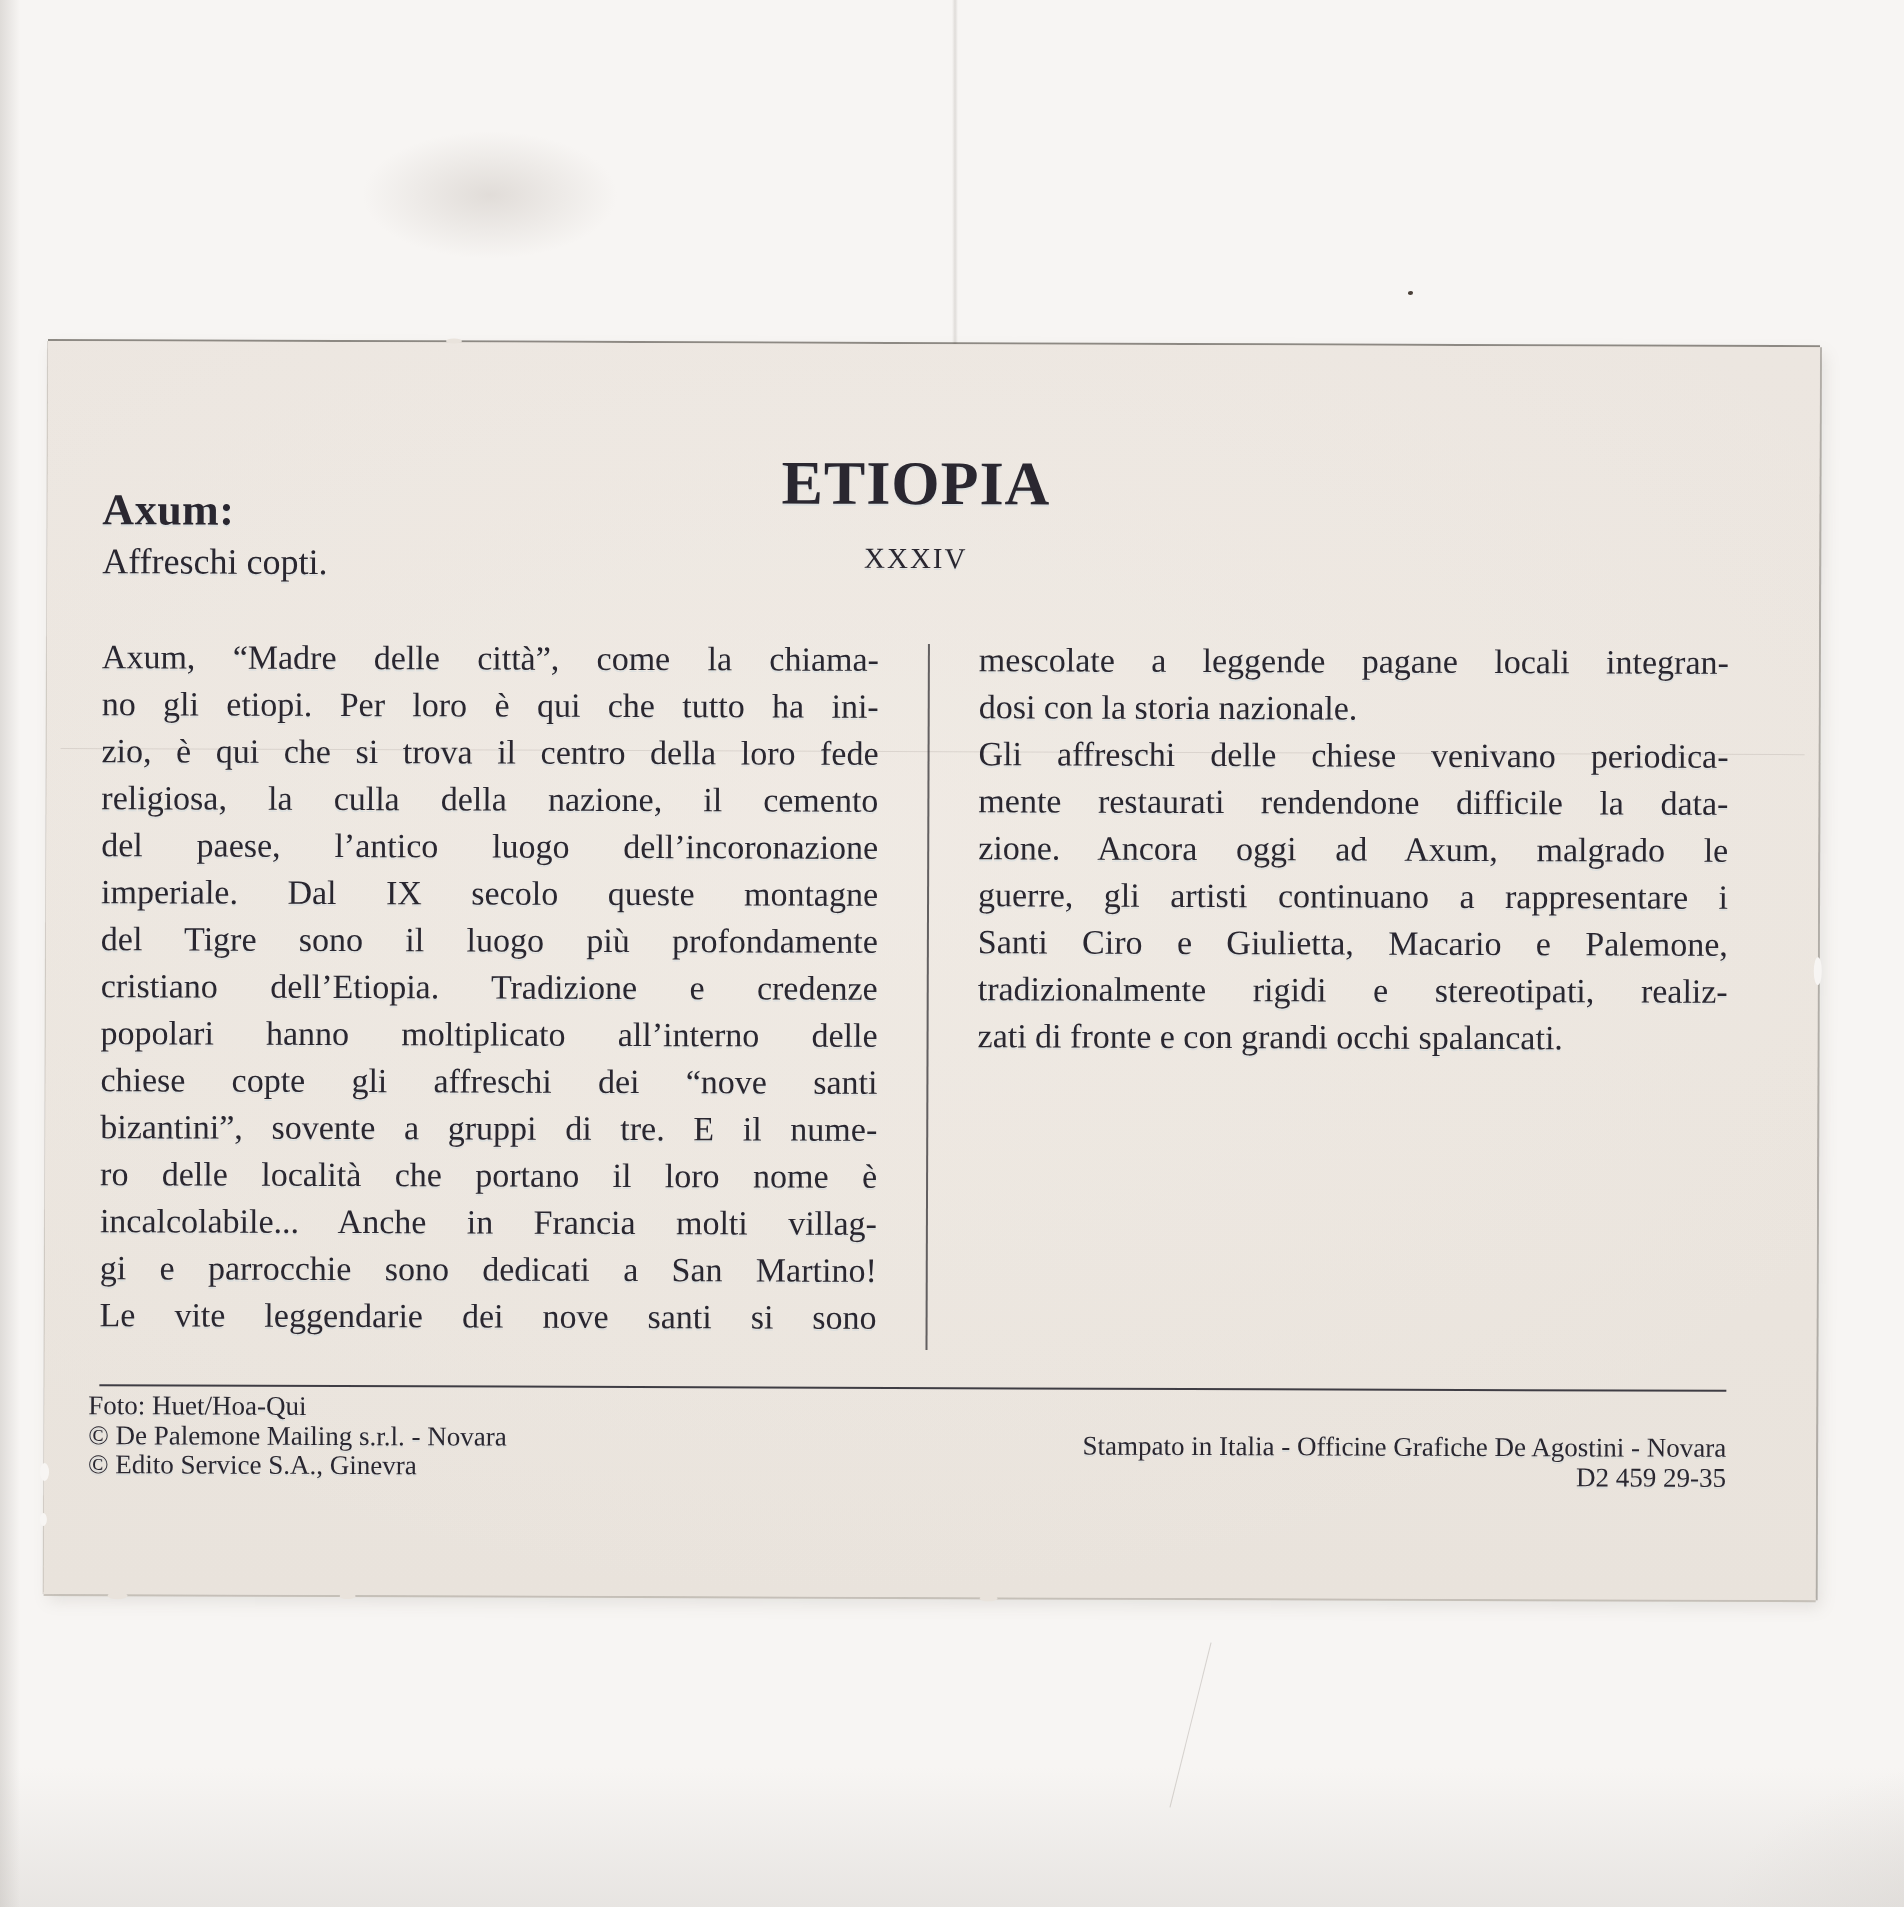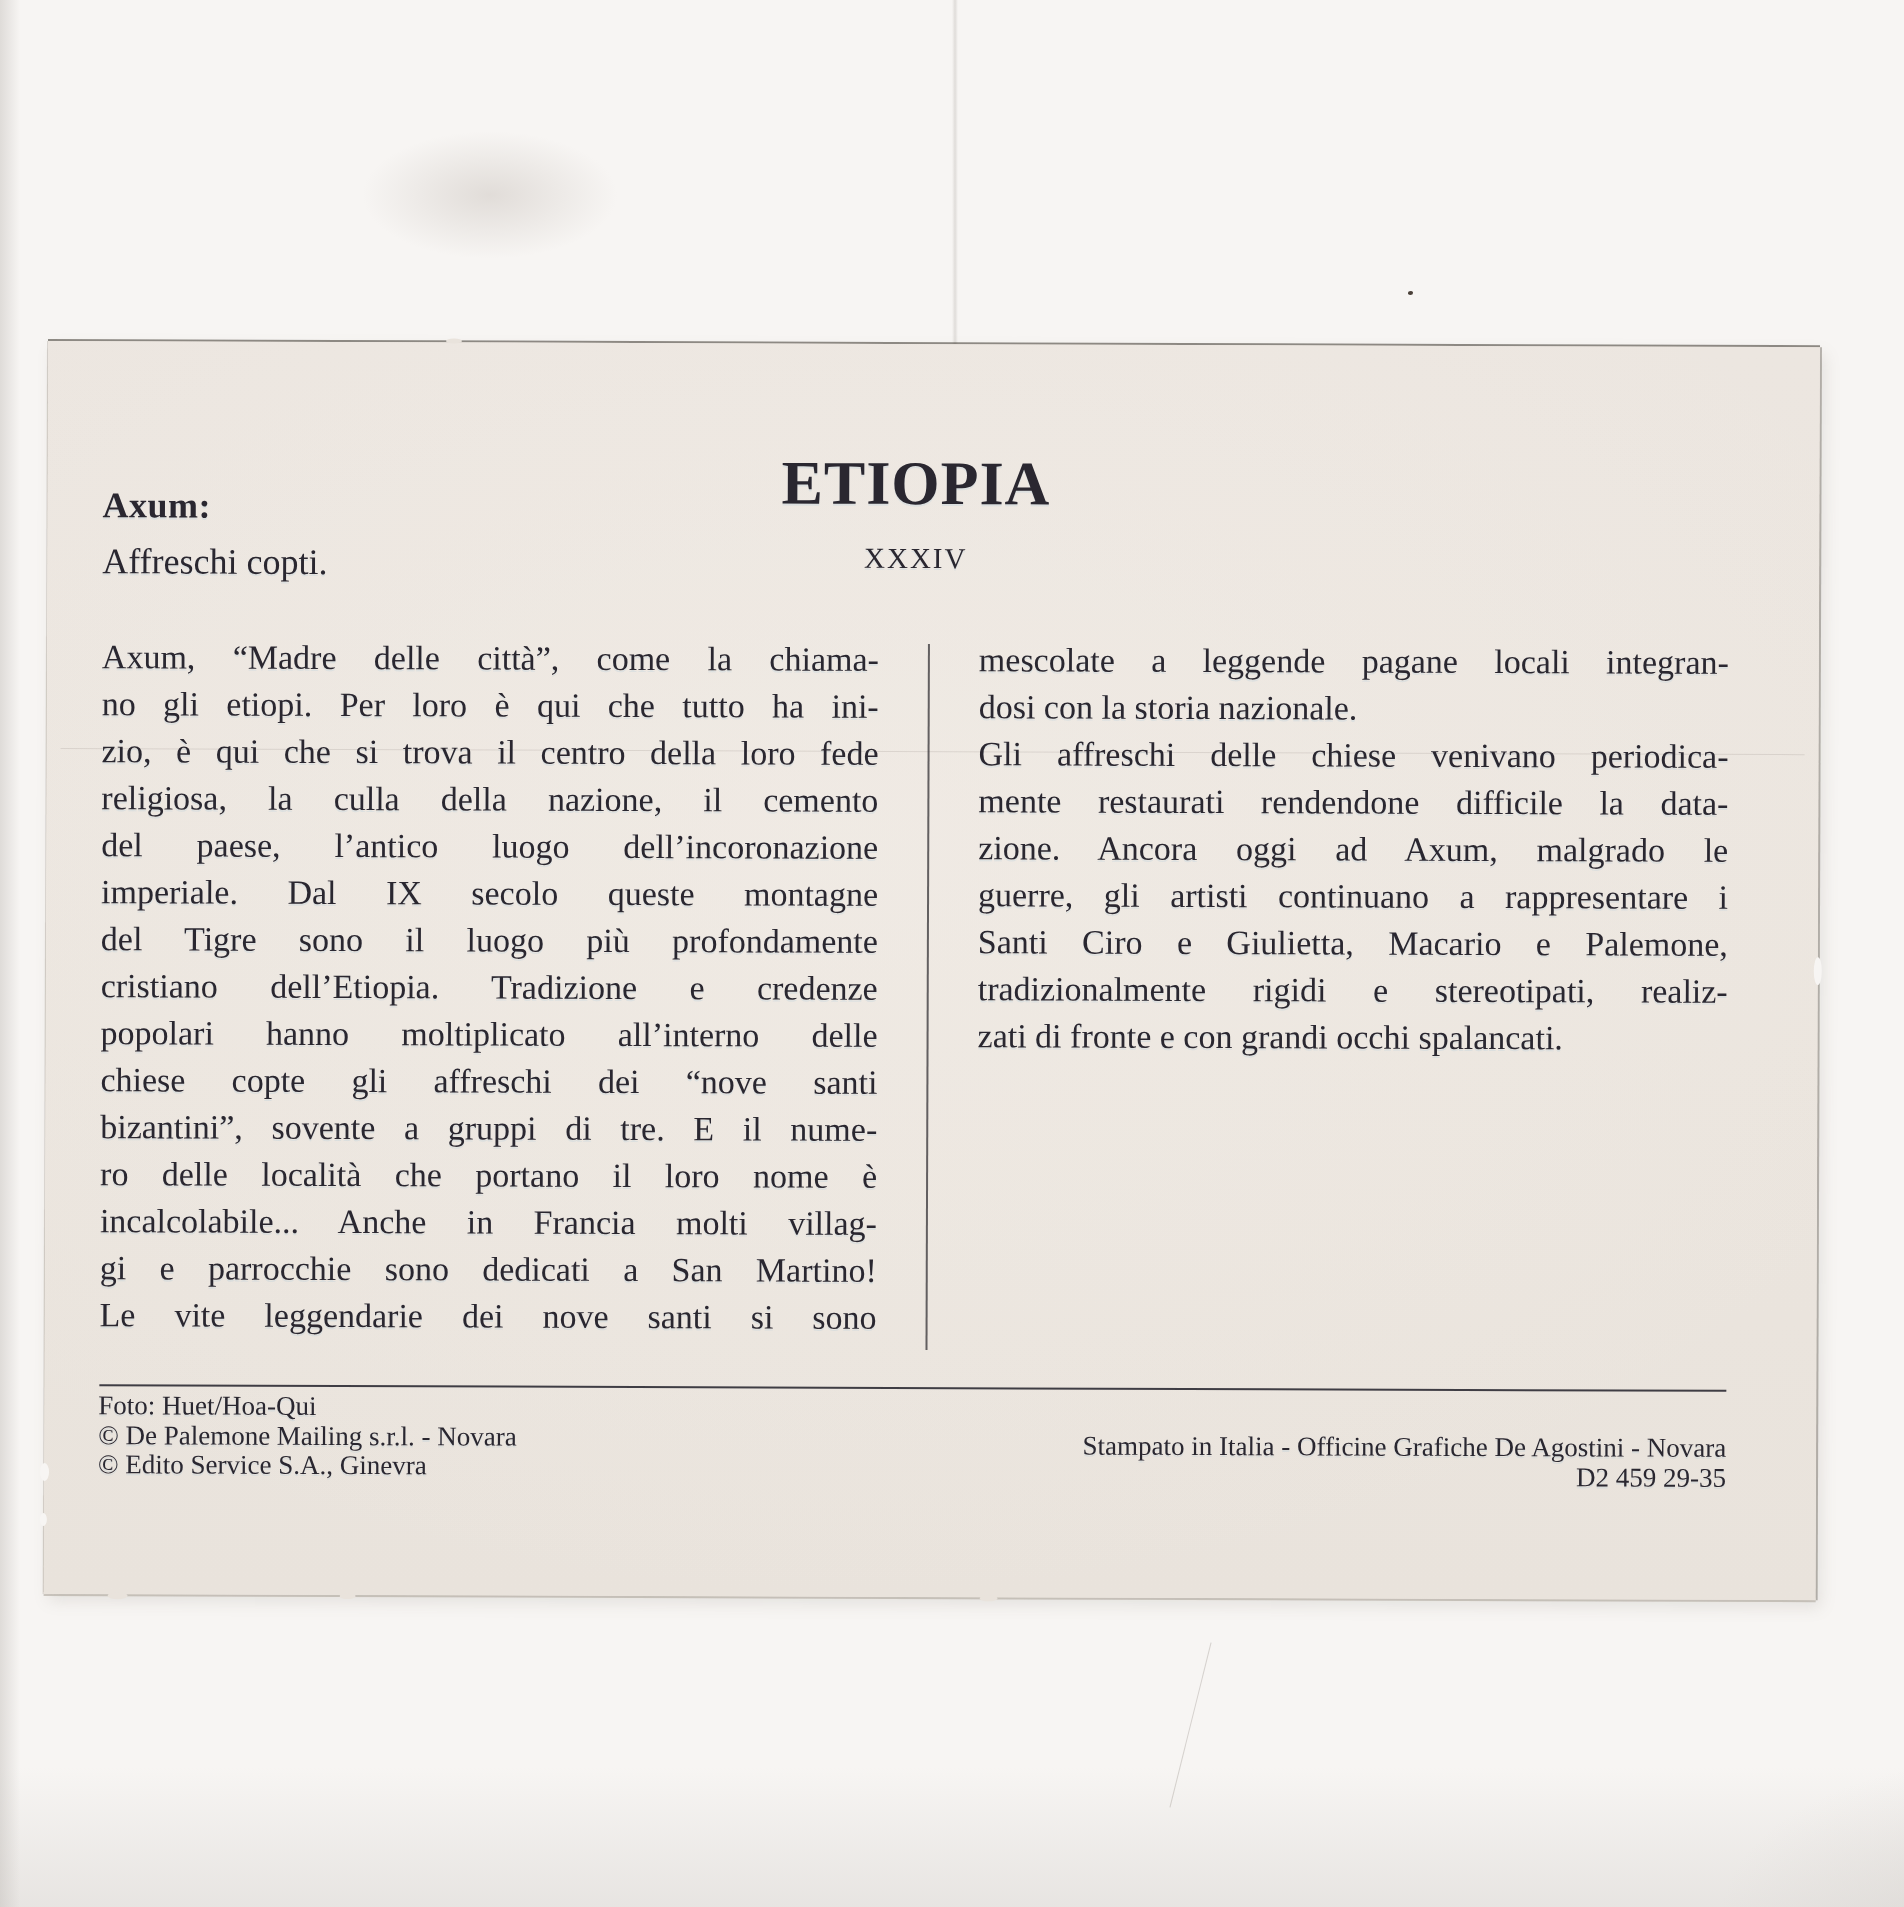--- a/index.html
+++ b/index.html
@@ -27,34 +27,34 @@
       0 -2px 0 rgba(72,66,58,0.6),
       2px 0 0 rgba(108,102,94,0.45),
       0 2px 0 rgba(168,160,150,0.55),
       -1px 0 0 rgba(188,182,174,0.5),
       5px 7px 16px rgba(128,122,114,0.16);
     transform:rotate(0.2deg);
     transform-origin:0 0;
     color:#2a2730;
   }
   .card *{text-shadow:0 2px 0 rgba(120,175,215,0.14);}
-  .axum-label{position:absolute;left:55px;top:143px;font-size:36px;font-weight:bold;letter-spacing:0.5px;}
+  .axum-label{position:absolute;left:55px;top:143px;font-size:44px;font-weight:bold;letter-spacing:0.5px;}
   .subtitle{position:absolute;left:55px;top:199px;font-size:36px;text-align:right;}
   .center-band{position:absolute;left:55px;width:1627px;text-align:center;}
   .title{top:108px;font-size:62px;font-weight:bold;letter-spacing:1px;line-height:1;}
   .series{top:200px;font-size:29px;letter-spacing:2px;line-height:1;}
   .column{position:absolute;top:292px;font-size:34px;line-height:47px;}
   .column-left{left:55px;width:777px;}
   .column-right{left:932px;width:750px;}
   .bodyline{height:47px;overflow:visible;white-space:normal;}
   .bodyline.just{text-align:justify;text-align-last:justify;}
   .divider{position:absolute;left:881px;top:300px;width:2px;height:706px;background:rgba(52,50,54,0.75);}
   .scan-line{position:absolute;left:14px;top:407px;width:1744px;height:1px;background:rgba(140,132,126,0.2);}
   .rule{position:absolute;left:55px;top:1043px;width:1627px;height:2px;background:#3f3d44;}
-  .credits{position:absolute;left:54px;top:1050px;font-size:27px;line-height:29.5px;}
+  .credits{position:absolute;left:44px;top:1050px;font-size:27px;line-height:29.5px;}
   .imprint{position:absolute;left:805px;top:1086px;width:877px;font-size:27px;line-height:30px;text-align:right;}
   .notch{position:absolute;background:#f7f5f3;border-radius:50%;}
   .notch-l1{left:-4px;top:1122px;width:9px;height:18px;}
   .notch-l2{left:-4px;top:1172px;width:7px;height:13px;}
   .notch-r1{right:-4px;top:610px;width:8px;height:28px;}
   .bump{position:absolute;background:#e9e3dc;border-radius:50%;}
   .bump-b1{left:64px;bottom:-5px;width:20px;height:7px;}
   .bump-b2{left:296px;bottom:-4px;width:16px;height:6px;}
   .bump-b3{left:936px;bottom:-4px;width:18px;height:6px;}
   .bump-t1{left:398px;top:-4px;width:16px;height:5px;}

